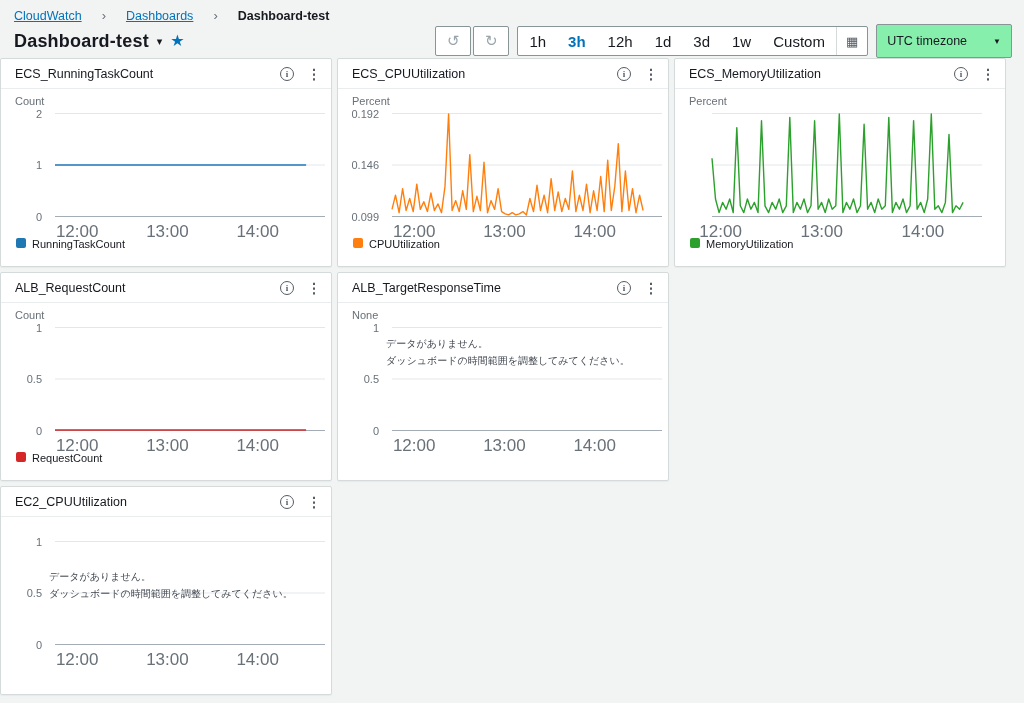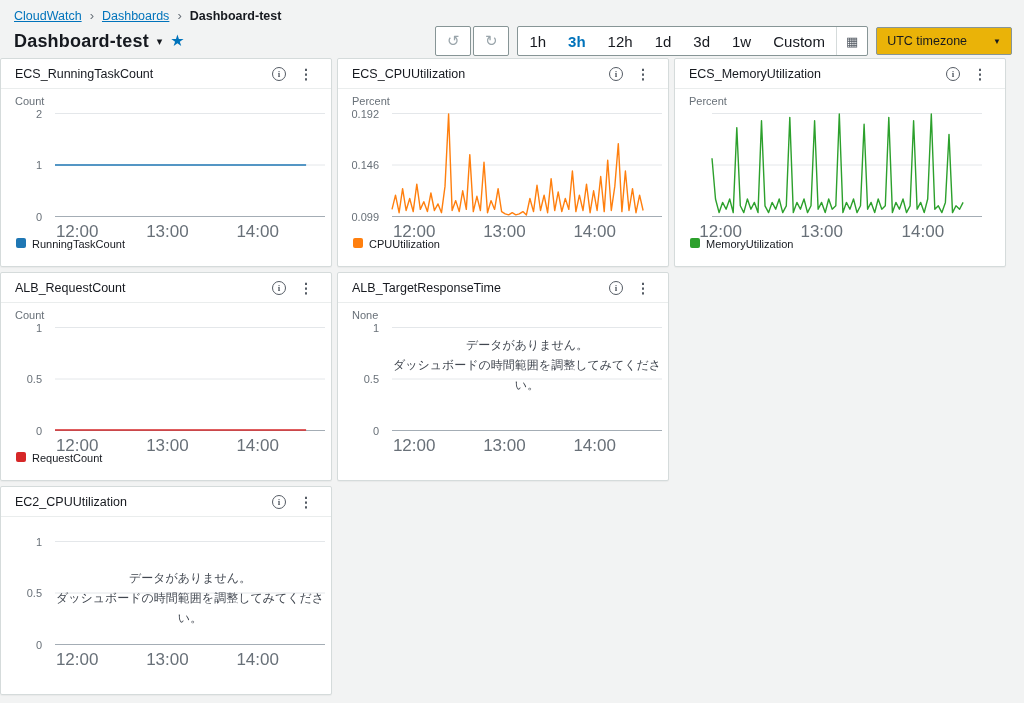--- a/index.html
+++ b/index.html
@@ -1,62 +1,62 @@
 <!DOCTYPE html>
 <html><head>
 <meta charset="utf-8">
 <style>
   *{box-sizing:border-box;margin:0;padding:0}
   html,body{width:1024px;height:703px;overflow:hidden}
   body{background:#f2f3f3;font-family:"Liberation Sans","DejaVu Sans",sans-serif;color:#16191f}
 
   
-  .breadcrumb{display:flex;align-items:center;gap:8px;padding:7px 14px 0;height:24px;font-size:12.5px}
+  .breadcrumb{display:flex;align-items:center;gap:20px;padding:7px 14px 0;height:24px;font-size:12.5px}
   .bc-link{color:#0073bb;text-decoration:underline;cursor:pointer}
   .bc-sep{color:#687078;font-size:13px}
   .bc-current{color:#16191f;font-weight:700}
 
   
   .page-header{display:flex;justify-content:space-between;align-items:center;height:34px;padding:0 12px 0 14px}
   .title-wrap{display:flex;align-items:center;gap:6px}
   h1{font-size:18px;font-weight:700;letter-spacing:.2px}
   .title-caret{background:none;border:none;cursor:pointer;font-size:11px;color:#16191f;padding:2px}
   .fav{background:none;border:none;cursor:pointer;color:#0073bb;font-size:16px;line-height:1}
 
   .toolbar{display:flex;align-items:center;gap:8px}
   .btn-group{display:flex;gap:2px}
   .icon-btn{width:36px;height:30px;background:#fff;border:1px solid #879596;border-radius:2px;color:#9aa5ab;font-size:15px;cursor:pointer;display:flex;align-items:center;justify-content:center}
   .seg-control{display:flex;align-items:stretch;height:30px;background:#fff;border:1px solid #879596;border-radius:2px}
   .seg{background:none;border:none;padding:0 11px;font-size:15px;color:#16191f;cursor:pointer}
   .seg.selected{color:#0073bb;font-weight:700}
   .seg.cal{border-left:1px solid #d5dbdb;color:#545b64;font-size:13px;padding:0 9px}
-  .tz-select{display:flex;align-items:center;gap:26px;height:28px;background:#eab308;border:1px solid #879596;border-radius:2px;padding:0 10px;font-size:12.5px;color:#16191f;cursor:pointer}
+  .tz-select{display:flex;align-items:center;gap:26px;height:34px;background:#86efac;border:1px solid #879596;border-radius:2px;padding:0 10px;font-size:12.5px;color:#16191f;cursor:pointer}
   .tz-select .caret{font-size:8px;color:#16191f}
 
   
   .grid{display:grid;grid-template-columns:repeat(3,332px);gap:5px;padding:0}
   .widget{background:#fff;border:1px solid #d5dbdb;border-radius:2px;height:209px;box-shadow:0 1px 1px rgba(0,0,0,.04);display:flex;flex-direction:column}
   .w-ec2{grid-column:1}
-  .w-head{display:flex;justify-content:space-between;align-items:center;height:30px;padding:0 16px 0 14px;border-bottom:1px solid #eaeded;flex:none}
+  .w-head{display:flex;justify-content:space-between;align-items:center;height:30px;padding:0 8px 0 14px;border-bottom:1px solid #eaeded;flex:none}
   .w-title{font-size:12.5px;font-weight:400;color:#16191f}
   .w-actions{display:flex;align-items:center;gap:9px}
   .info-btn,.menu-btn{background:none;border:none;cursor:pointer;color:#545b64;display:flex;align-items:center;padding:2px}
   .info-circle{display:inline-flex;align-items:center;justify-content:center;width:14px;height:14px;border:1.4px solid #545b64;border-radius:50%;font-size:9px;font-weight:700;font-family:"Liberation Serif","DejaVu Serif",serif}
   .kebab{font-size:14px;font-weight:700;color:#545b64}
 
   .w-body{flex:1;display:flex;flex-direction:column;padding:6px 0 5px 14px}
   .unit{font-size:11px;color:#687078;height:15px;margin-bottom:3px}
   .chart-row{display:flex;align-items:flex-start}
   .ycol{position:relative;width:34px;height:104px;flex:none}
   .yt{position:absolute;right:7px;font-size:11px;color:#687078;transform:translateY(-50%);white-space:nowrap}
   .t0{top:1px}.t1{top:50%}.t2{top:100%}
   .pcol{flex:1;min-width:0}
   .plot{position:relative;height:104px}
   .csvg{display:block;width:100%;height:100%}
-  .no-data{position:absolute;left:0;right:0;top:9%;text-align:center;font-size:12px;color:#414750;line-height:1.65}
+  .no-data{position:absolute;left:0;right:0;top:9%;font-size:10px;color:#414750;line-height:1.65}
   .no-data.nd-mid{top:27%}
   .xrow{position:relative;height:17px;font-size:17px;color:#687078}
   .xt{position:absolute;top:5px;transform:translateX(-50%)}
   .x0{left:10%}.x1{left:42%}.x2{left:74%}
   .legend{display:flex;gap:6px;margin-top:4px;padding-left:1px;cursor:pointer}
   .swatch{width:10px;height:10px;border-radius:2px;flex:none;background:#ccc}
   .lg-label{font-size:11px;color:#16191f}
 </style>
 </head>
 <body>

